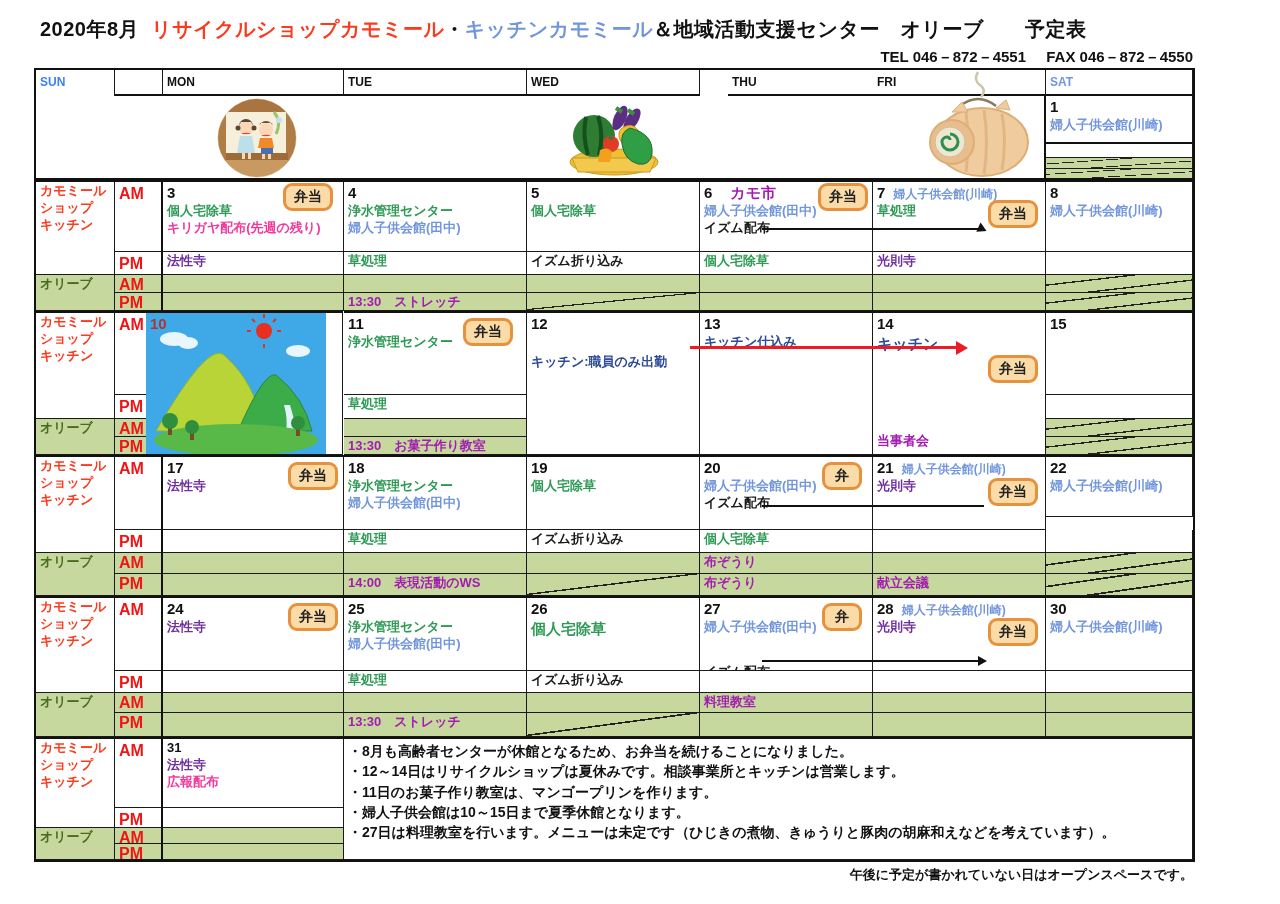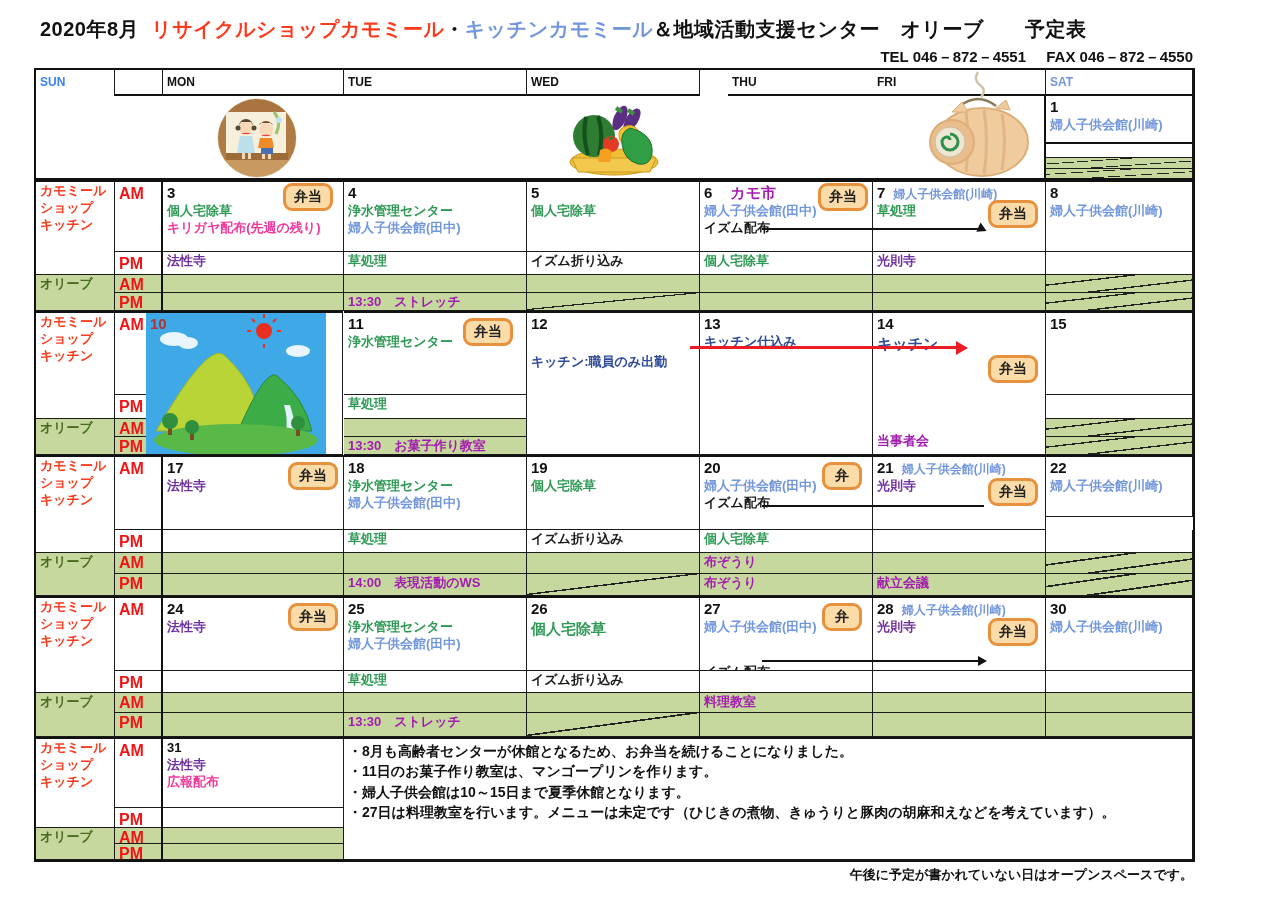--- a/index.html
+++ b/index.html
@@ -416,20 +416,21 @@
     <div class="numline"><span class="num" style="font-size:13px">31</span></div>
     <div class="purple">法性寺</div>
     <div class="pink">広報配布</div>
   </div>
   <div class="c" style="left:127px;top:738px;width:181px;height:20px"></div>
   <div class="c g" style="left:127px;top:758px;width:181px;height:16px;padding:0"></div>
   <div class="c g" style="left:127px;top:774px;width:181px;height:16px;padding:0"></div>
 
   <div class="c t2 notes" style="left:308px;top:667px;width:849px;height:123px">
     <div>・8月も高齢者センターが休館となるため、お弁当を続けることになりました。</div>
+    <div>・12～14日はリサイクルショップは夏休みです。相談事業所とキッチンは営業します。</div>
     <div>・11日のお菓子作り教室は、マンゴープリンを作ります。</div>
     <div>・婦人子供会館は10～15日まで夏季休館となります。</div>
     <div>・27日は料理教室を行います。メニューは未定です（ひじきの煮物、きゅうりと豚肉の胡麻和えなどを考えています）。</div>
   </div>
 
   <div class="badge" style="left:247px;top:113px">弁当</div>
   <div class="badge" style="left:782px;top:113px">弁当</div>
   <div class="badge" style="left:952px;top:130px">弁当</div>
   <div class="badge" style="left:427px;top:248px">弁当</div>
   <div class="badge" style="left:952px;top:285px">弁当</div>

